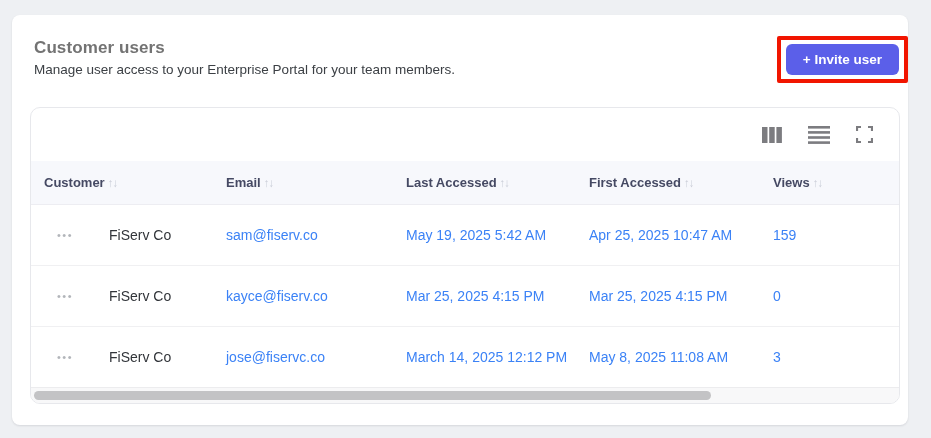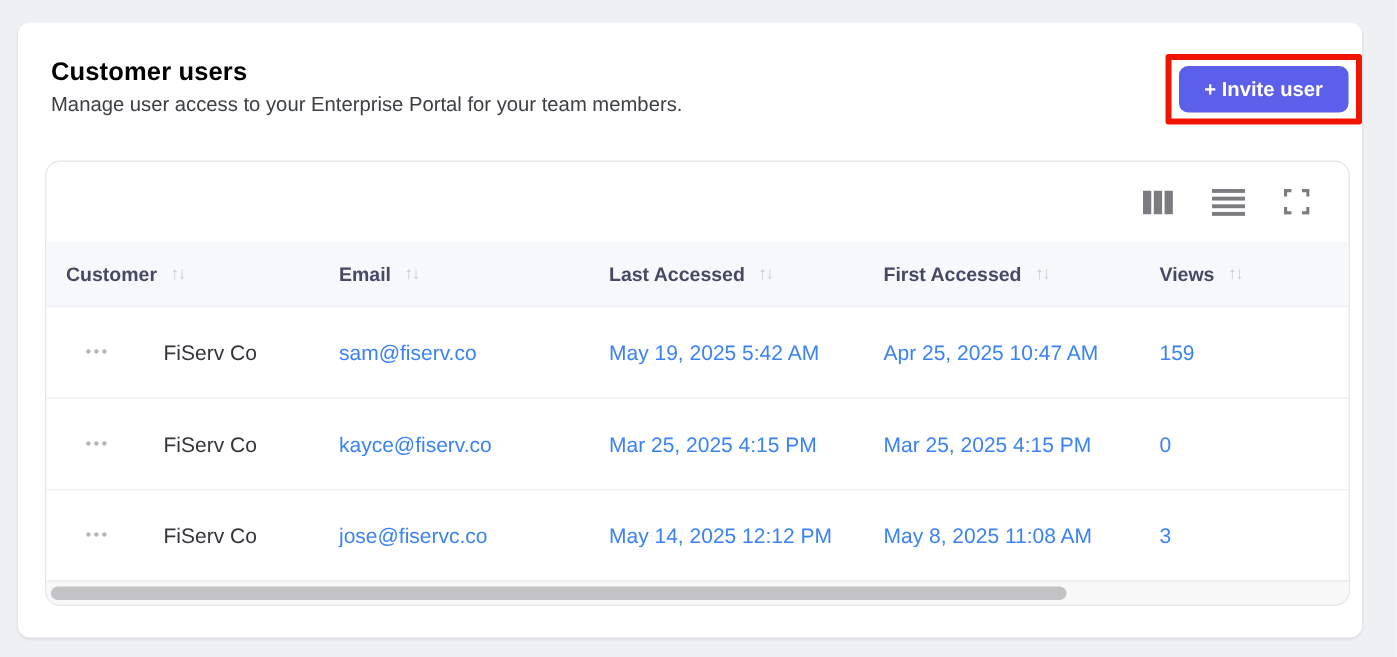--- a/index.html
+++ b/index.html
@@ -12,21 +12,21 @@
   }
   .card {
     position:absolute; left:12px; top:15px;
     width:896px; height:410px;
     background:#ffffff;
     border-radius:8px;
     box-shadow:0 1px 2px rgba(16,24,40,.06), 0 1px 3px rgba(16,24,40,.05);
   }
   .card-header { position:relative; padding:23px 0 0 22px; }
   .page-title {
-    font-size:17px; font-weight:bold; color:#000000; letter-spacing:.1px;
+    font-size:17px; font-weight:bold; color:#737373; letter-spacing:.1px;
   }
   .page-subtitle {
     margin-top:4px; font-size:13.5px; color:#3c4045;
   }
   .annotation-box {
     position:absolute; top:21px; right:0;
     border:4px solid #f11500;
     padding:4px 5px;
     border-radius:2px;
   }
@@ -58,21 +58,21 @@
     display:grid;
     grid-template-columns:182px 180px 183px 184px 1fr;
     align-items:center;
   }
   .thead {
     background:#f7f8fc;
     height:44px;
     border-bottom:1px solid #ededf2;
   }
   .th {
-    display:flex; align-items:center; gap:9px;
+    display:flex; align-items:center; gap:3px;
     padding-left:13px;
     font-size:13px; font-weight:bold; color:#454963;
     cursor:pointer;
   }
   .sort-icon { color:#c9ccd6; font-size:11.5px; letter-spacing:-1px; user-select:none; }
   .tr {
     height:61px;
     border-bottom:1px solid #f0f0f2;
     background:#fff;
   }
@@ -188,21 +188,21 @@
       <div class="td">Mar 25, 2025 4:15 PM</div>
       <div class="td">0</div>
     </div>
 
     <div class="grid-row tr">
       <div class="td-customer">
         <button class="row-menu">•••</button>
         <span class="cust-name">FiServ Co</span>
       </div>
       <div class="td">jose@fiservc.co</div>
-      <div class="td">May 14, 2025 12:12 PM</div>
+      <div class="td">March 14, 2025 12:12 PM</div>
       <div class="td">May 8, 2025 11:08 AM</div>
       <div class="td">3</div>
     </div>
 
     <div class="scroll-area">
       <div class="scroll-thumb"></div>
     </div>
 
   </div>
 </div>

